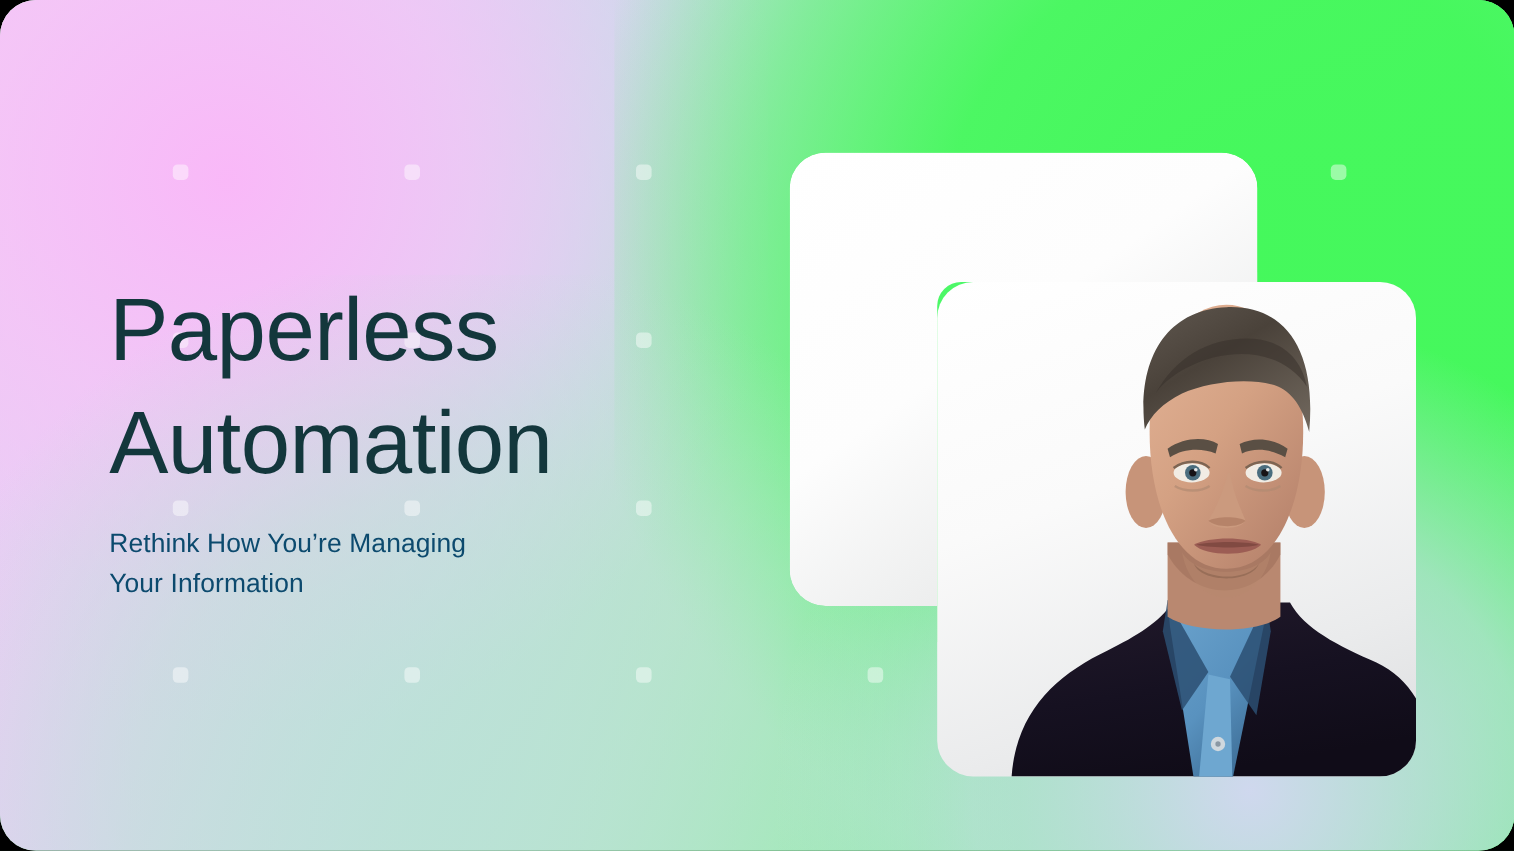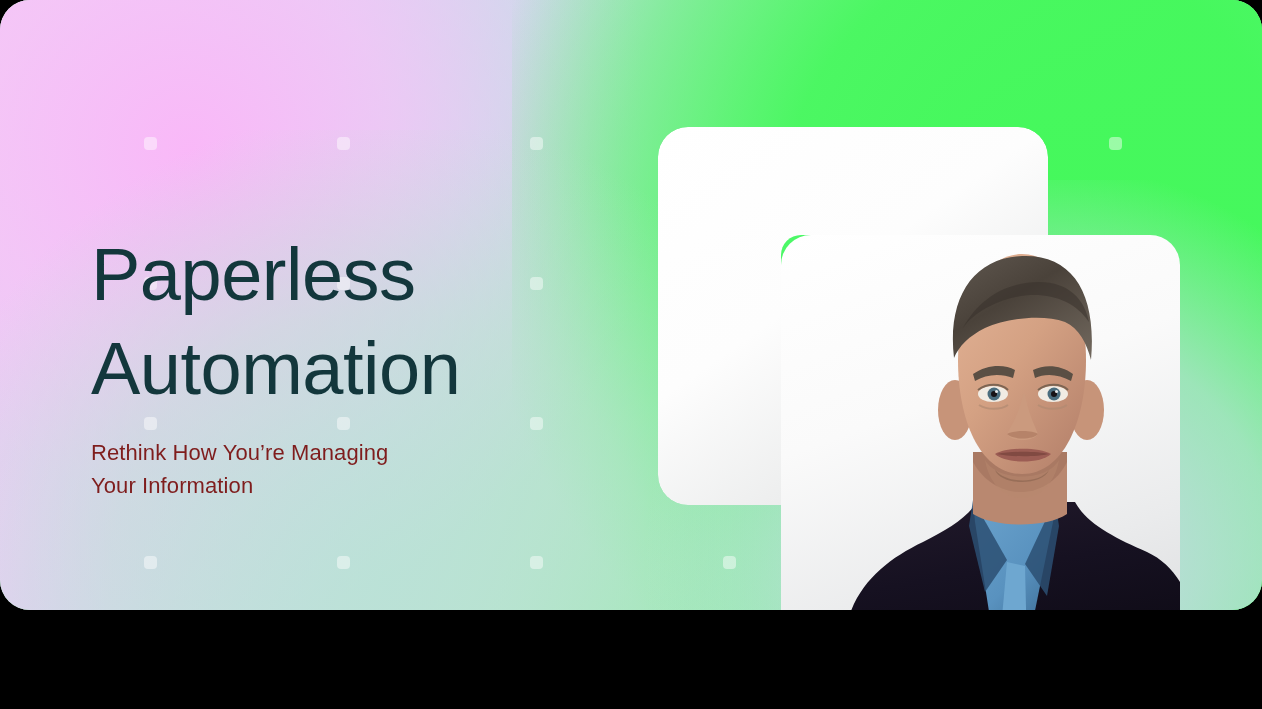--- a/index.html
+++ b/index.html
@@ -7,21 +7,21 @@
     padding: 0;
     background: #000000;
     width: 1262px;
     height: 709px;
     overflow: hidden;
   }
 
   #slide {
     position: relative;
     width: 1262px;
-    height: 610px;
+    height: 709px;
     border-radius: 30px;
     overflow: hidden;
     font-family: "Liberation Sans", sans-serif;
     background: #8ef0a0;
   }
 
   
   .bg-base {
     position: absolute;
     inset: 0;
@@ -94,21 +94,21 @@
   .headline {
     color: #13373c;
     font-size: 74px;
     line-height: 94px;
     font-weight: 300;
     letter-spacing: -0.5px;
     white-space: pre-line;
     margin: 0;
   }
   .subhead {
-    color: #7f1d1d;
+    color: #0c4a6e;
     font-size: 22px;
     line-height: 33px;
     font-weight: 400;
     letter-spacing: 0.1px;
     white-space: pre-line;
     margin: 20px 0 0 0;
   }
 
   
   .media {

